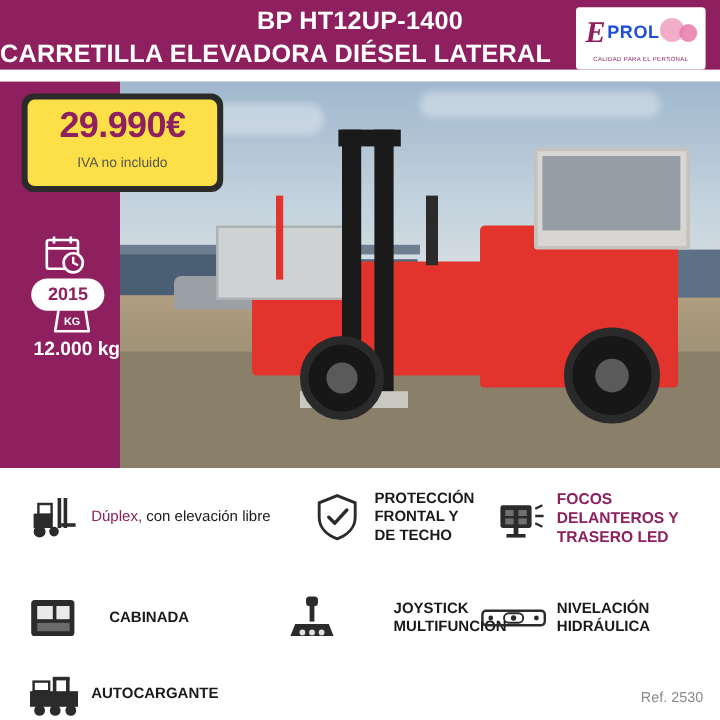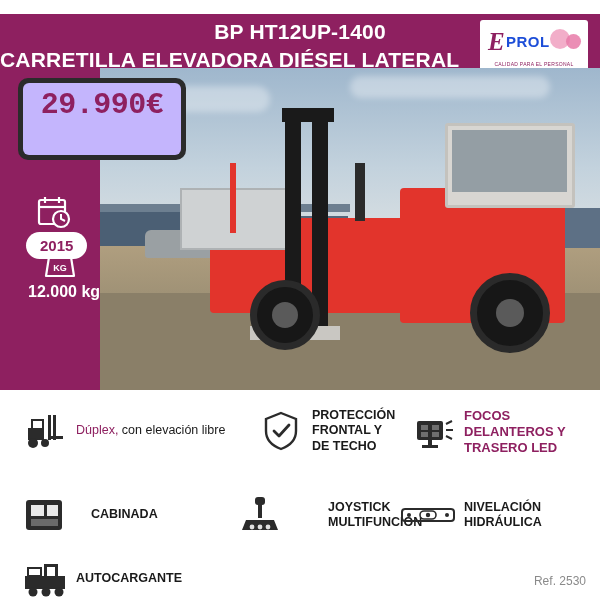--- a/index.html
+++ b/index.html
@@ -10,21 +10,21 @@
     overflow: hidden;
   }
   #page {
     position: relative;
     width: 600px; height: 600px;
     background: #ffffff;
   }
 
   
   .header {
-    position: absolute; left: 0; top: 14px;
+    position: absolute; left: 0; top: 0;
     width: 600px; height: 58px;
     background: #8e2060;
   }
   .header-title {
     position: absolute; left: 0; top: 6px;
     width: 600px;
     text-align: center;
     color: #ffffff;
     font-size: 21px;
     font-weight: bold;
@@ -197,24 +197,23 @@
   
   .price-card {
     position: absolute; left: 18px; top: 78px;
     width: 168px; height: 82px;
     background: #2b2b2b;
     border-radius: 10px;
     padding: 5px;
   }
   .price-inner {
     width: 100%; height: 100%;
-    background: #c4b5fd;
+    background: #fde047;
     border-radius: 6px;
     position: relative;
-    font-family: Liberation Mono, monospace;
   }
   .price-value {
     position: absolute; left: 0; top: 5px; width: 100%;
     text-align: center;
     color: #8e2060;
     font-size: 30px;
     font-weight: bold;
     letter-spacing: -0.5px;
   }
   .price-note {
@@ -333,20 +332,21 @@
     <div class="fk-fork"></div>
     <div class="fk-wheel" style="left:150px;top:212px;width:70px;height:70px;"></div>
     <div class="fk-hub" style="left:172px;top:234px;width:26px;height:26px;"></div>
     <div class="fk-wheel" style="left:370px;top:205px;width:80px;height:80px;"></div>
     <div class="fk-hub" style="left:396px;top:231px;width:28px;height:28px;"></div>
   </div>
 
   <div class="price-card">
     <div class="price-inner">
       <div class="price-value">29.990€</div>
+      <div class="price-note">IVA no incluido</div>
     </div>
   </div>
 
   <div class="spec-row" style="left:20px; top:192px;">
     <div class="spec-icon">
       <svg width="36" height="36" viewBox="0 0 36 36">
         <rect x="3" y="6" width="26" height="24" rx="2" fill="none" stroke="#ffffff" stroke-width="2.2"></rect>
         <line x1="3" y1="13" x2="29" y2="13" stroke="#ffffff" stroke-width="2.2"></line>
         <line x1="9" y1="3" x2="9" y2="9" stroke="#ffffff" stroke-width="2.2"></line>
         <line x1="23" y1="3" x2="23" y2="9" stroke="#ffffff" stroke-width="2.2"></line>

